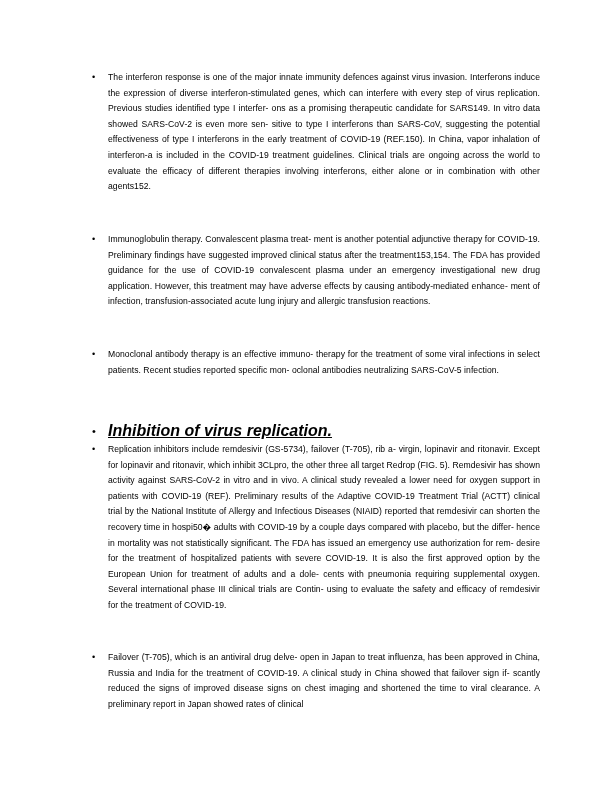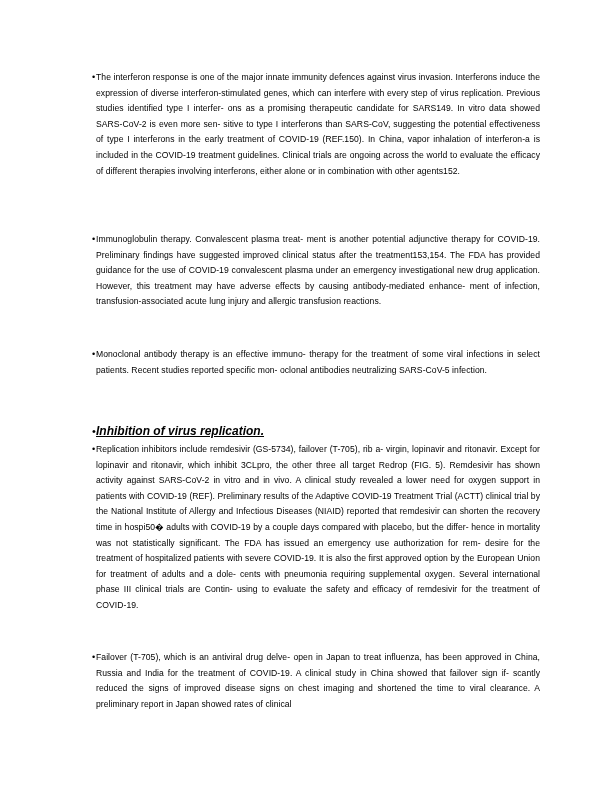--- a/index.html
+++ b/index.html
@@ -1,24 +1,24 @@
 <!DOCTYPE html>
 <html><head>
 <meta charset="utf-8">
 <style>
   html, body { margin: 0; padding: 0; background: #ffffff; }
   body { width: 612px; height: 792px; position: relative; overflow: hidden;
          font-family: "Liberation Sans", sans-serif; color: #000; }
   .page { position: absolute; left: 0; top: 0; width: 612px; height: 792px; background: #fff; }
   .item { position: absolute; left: 92px; width: 448px; }
   .bullet { position: absolute; left: 0; top: 0; width: 16px; font-size: 9.2px; line-height: 15.6px; }
-  .text { margin-left: 4px; font-size: 8.6px; line-height: 15.6px; text-align: justify;
+  .text { margin-left: 16px; font-size: 8.6px; line-height: 15.6px; text-align: justify;
           letter-spacing: 0.05px; }
   .heading .bullet { font-size: 11px; line-height: 18px; }
-  .heading .text { font-size: 12px; line-height: 18px; font-weight: bold; font-style: italic;
+  .heading .text { font-size: 16px; line-height: 18px; font-weight: bold; font-style: italic;
                    text-decoration: underline; text-align: left; letter-spacing: 0; }
 </style>
 </head>
 <body>
 
 <div class="page">
 
   <div class="item" style="top:70px;">
     <span class="bullet">•</span>
     <div class="text">The interferon response is one of the major innate immunity defences against virus invasion. Interferons induce the expression of diverse interferon-stimulated genes, which can interfere with every step of virus replication. Previous studies identified type I interfer- ons as a promising therapeutic candidate for SARS149. In vitro data showed SARS-CoV-2 is even more sen- sitive to type I interferons than SARS-CoV, suggesting the potential effectiveness of type I interferons in the early treatment of COVID-19 (REF.150). In China, vapor inhalation of interferon-a is included in the COVID-19 treatment guidelines. Clinical trials are ongoing across the world to evaluate the efficacy of different therapies involving interferons, either alone or in combination with other agents152.</div>

